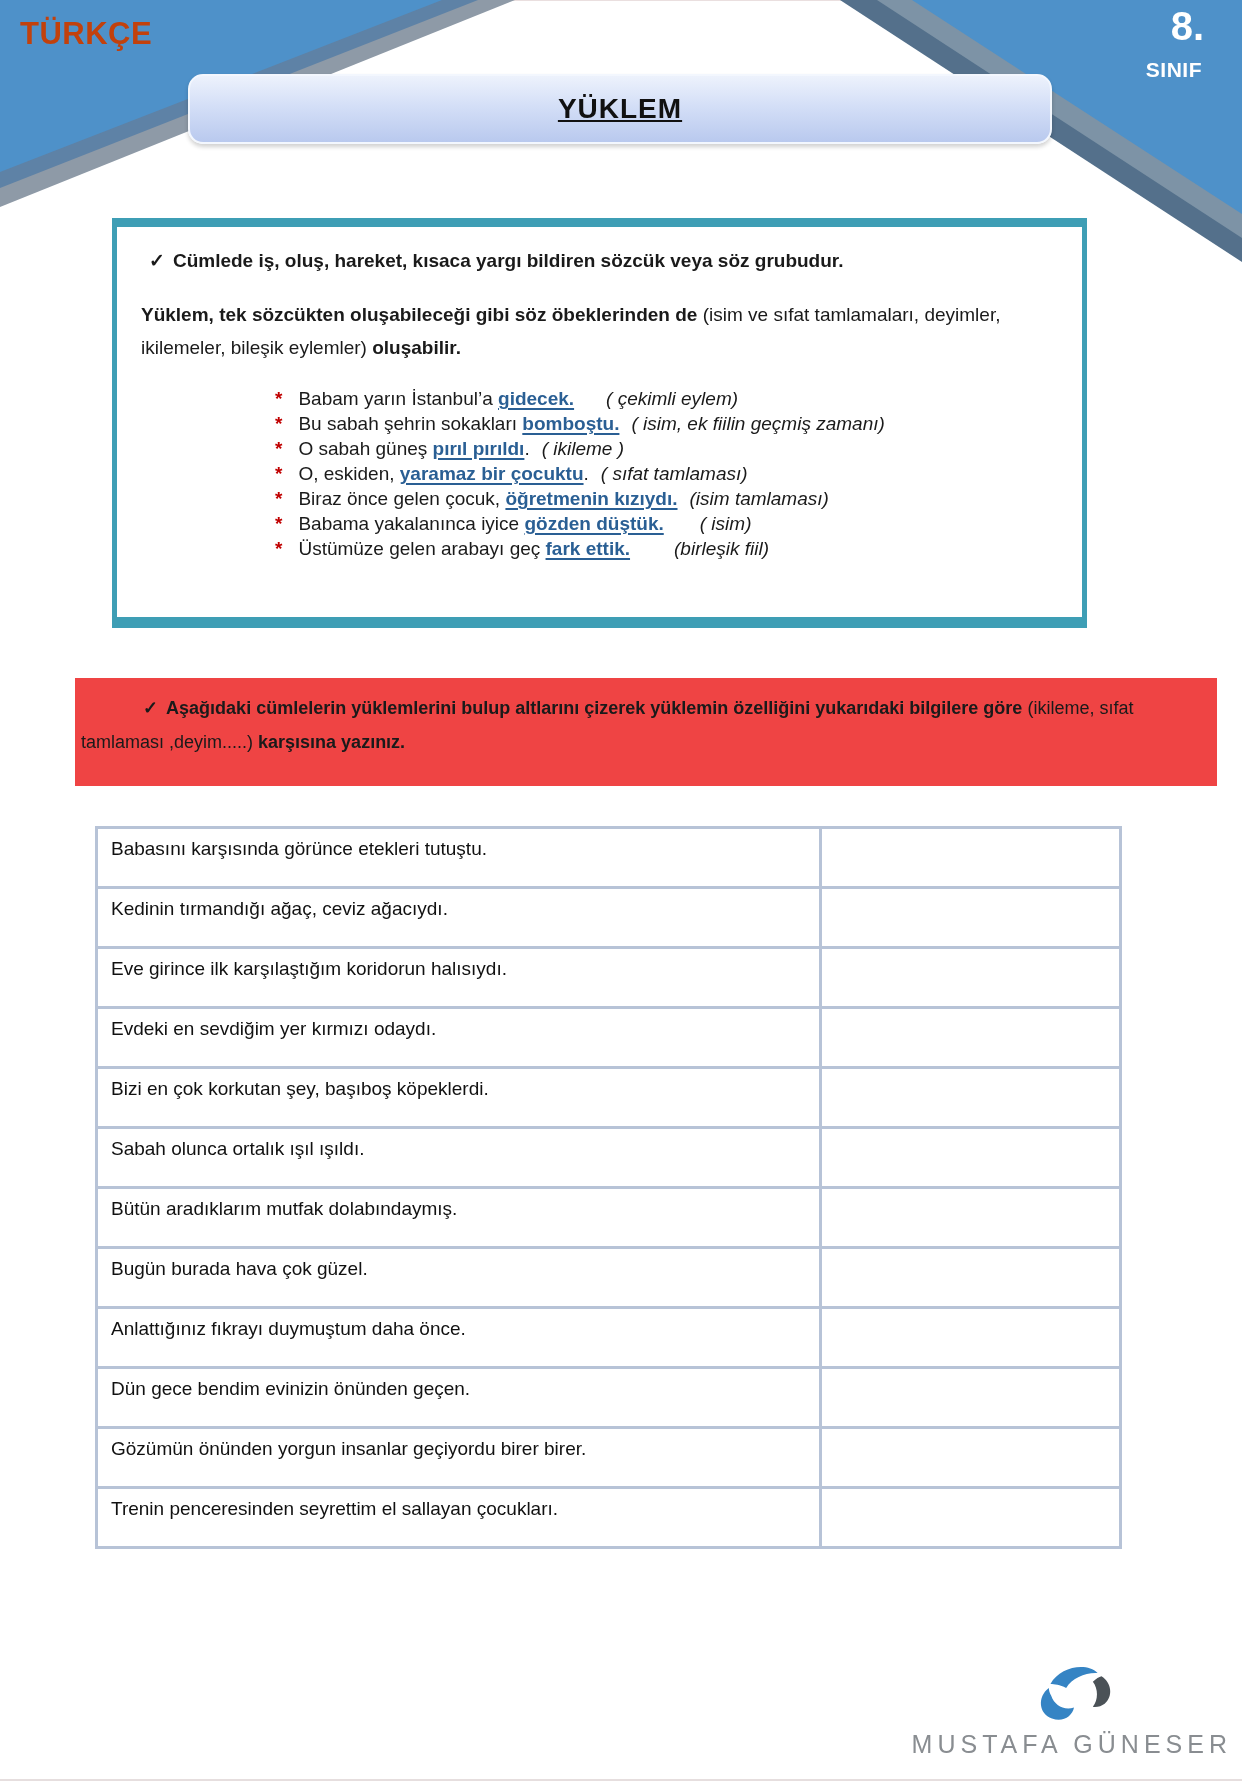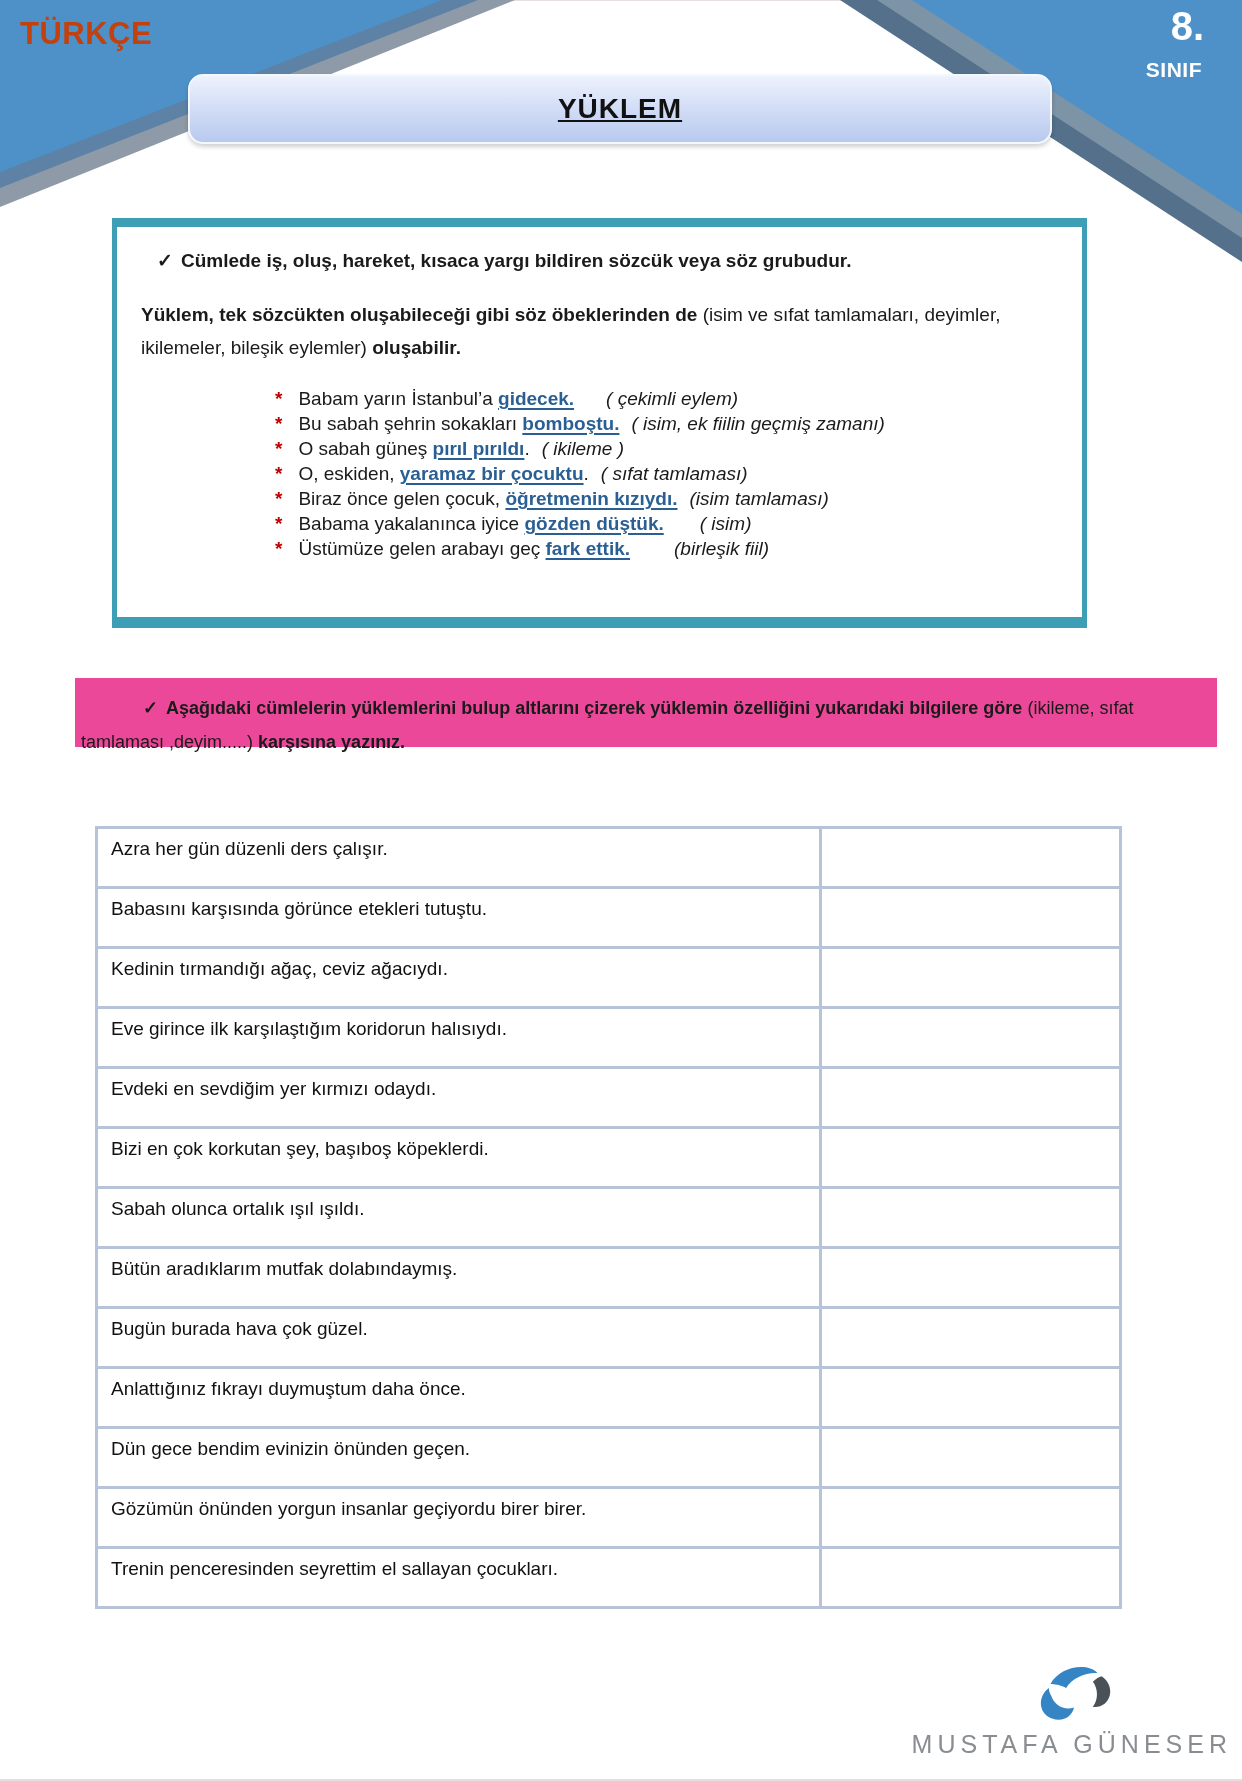--- a/index.html
+++ b/index.html
@@ -28,35 +28,35 @@
     border:2px solid #f3f7fe;box-shadow:0 3px 4px rgba(0,0,0,.18);
     display:flex;align-items:center;justify-content:center;
   }
   .title-text{font-size:28px;font-weight:bold;color:#111;text-decoration:underline;letter-spacing:1px;}
 
   
   .info-box{
     position:absolute;left:112px;top:218px;width:975px;height:410px;background:#fff;
     border:solid #3e9eb5;border-width:9px 5px 11px 5px;box-sizing:border-box;
   }
-  .def-line{margin:22px 0 0 0;padding-left:40px;font-size:19px;font-weight:bold;}
+  .def-line{margin:22px 0 0 0;padding-left:32px;font-size:19px;font-weight:bold;}
   .check{font-weight:bold;margin-right:8px;}
   .para{margin:26px 0 0 0;padding-left:24px;font-size:19px;line-height:33px;}
   .examples{list-style:none;margin:22px 0 0 158px;padding:0;font-size:19px;}
   .examples li{line-height:25px;white-space:nowrap;}
   .star{color:#c00000;font-weight:bold;margin-right:16px;}
   .pred{color:#2a5f94;font-weight:bold;text-decoration:underline;text-decoration-thickness:2px;text-underline-offset:3px;}
   .note{font-style:italic;margin-left:12px;}
   .examples li:nth-child(1) .note{margin-left:32px;}
   .examples li:nth-child(6) .note{margin-left:36px;}
   .examples li:nth-child(7) .note{margin-left:44px;}
 
   
   .instruction{
-    position:absolute;left:75px;top:678px;width:1142px;height:69px;background:#ec4899;box-sizing:border-box;
+    position:absolute;left:75px;top:678px;width:1142px;height:108px;background:#ef4444;box-sizing:border-box;
     padding:13px 14px 0 6px;
   }
   .instruction p{margin:0;font-size:18px;line-height:34px;text-indent:62px;}
 
   
   .ws-table{
     position:absolute;left:95px;top:826px;width:1027px;border-collapse:collapse;table-layout:fixed;
   }
   .ws-table col.c1{width:724px;}
   .ws-table td{
@@ -111,24 +111,20 @@
     <p><span class="check">✓</span><b>Aşağıdaki cümlelerin yüklemlerini bulup altlarını çizerek yüklemin özelliğini yukarıdaki bilgilere göre</b><span> (ikileme, sıfat tamlaması ,deyim.....) </span><b>karşısına yazınız.</b></p>
   </section>
 
   <table class="ws-table">
     <colgroup>
         <col class="c1">
         <col class="c2">
       </colgroup>
     <tbody>
       <tr>
-          <td class="sentence-cell">Azra her gün düzenli ders çalışır.</td>
-          <td class="answer-cell"></td>
-        </tr>
-      <tr>
           <td class="sentence-cell">Babasını karşısında görünce etekleri tutuştu.</td>
           <td class="answer-cell"></td>
         </tr>
       <tr>
           <td class="sentence-cell">Kedinin tırmandığı ağaç, ceviz ağacıydı.</td>
           <td class="answer-cell"></td>
         </tr>
       <tr>
           <td class="sentence-cell">Eve girince ilk karşılaştığım koridorun halısıydı.</td>
           <td class="answer-cell"></td>

